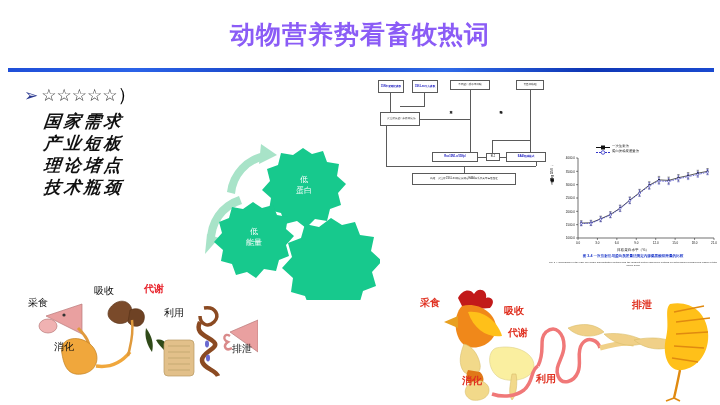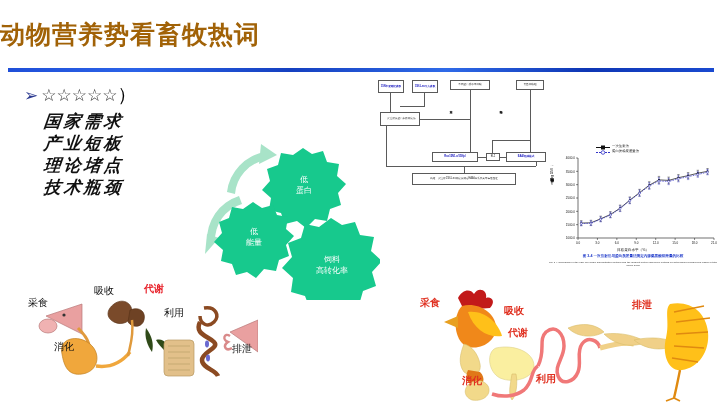--- a/index.html
+++ b/index.html
@@ -5,22 +5,22 @@
   html,body{margin:0;padding:0;}
   body{
     width:720px;height:405px;overflow:hidden;background:#ffffff;
     font-family:"Liberation Sans","DejaVu Sans",sans-serif;
     position:relative;
   }
   .slide{position:absolute;inset:0;background:#fff;}
 
   
   .title{
-    position:absolute;left:0;top:18px;width:720px;text-align:left;
-    font-size:25px;font-weight:bold;color:#a16207;letter-spacing:1px;
+    position:absolute;left:0;top:18px;width:720px;text-align:center;
+    font-size:25px;font-weight:bold;color:#8b5cf6;letter-spacing:1px;
     font-family:"DejaVu Sans","Liberation Sans",sans-serif;
   }
   .title-rule{
     position:absolute;left:8px;top:68px;width:706px;height:4px;
     background:linear-gradient(to right,#1f4fd8 0%,#2b63e8 18%,#1540c0 40%,#2f6ae8 62%,#0e36b4 82%,#1a4ad0 100%);
   }
 
   
   .bullet-row{
     position:absolute;left:24px;top:82px;display:flex;align-items:center;
@@ -143,23 +143,20 @@
 
       <g transform="translate(126,138)">
         <path fill="#17C98D" d="M0,-50 L11,-43 L24,-46 L29,-33 L43,-31 L40,-17 L51,-7 L41,4 L45,18 L32,23 L28,37 L14,34 L4,45 L-7,37 L-21,41 L-26,28 L-40,24 L-38,10 L-49,0 L-39,-11 L-43,-25 L-30,-30 L-26,-44 L-12,-41 Z"></path>
       </g>
     </svg>
     <div class="gear-label" style="left:78px;top:44px;width:42px;">
       <span>低</span><br><span>蛋白</span>
     </div>
     <div class="gear-label" style="left:28px;top:96px;width:42px;">
       <span>低</span><br><span>能量</span>
-    </div>
-    <div class="gear-label" style="left:96px;top:124px;width:62px;">
-      <span>饲料</span><br><span>高转化率</span>
     </div>
   </div>
 
   <div class="flow">
     <div class="fbox blue" style="left:2px;top:6px;width:26px;height:13px;">15N丰度测定参数</div>
     <div class="fbox blue" style="left:36px;top:6px;width:26px;height:13px;">15N-Leu引入参数</div>
     <div class="fbox" style="left:74px;top:6px;width:40px;height:10px;">不同蛋白质水平日粮</div>
     <div class="fbox" style="left:140px;top:6px;width:28px;height:10px;">灭菌日粮组</div>
     <div class="fbox" style="left:4px;top:38px;width:40px;height:14px;">一次注射法蛋白参数测定法</div>
     <div class="fbox blue" style="left:56px;top:78px;width:46px;height:10px;">Ra=15N1-n/15Npl</div>

